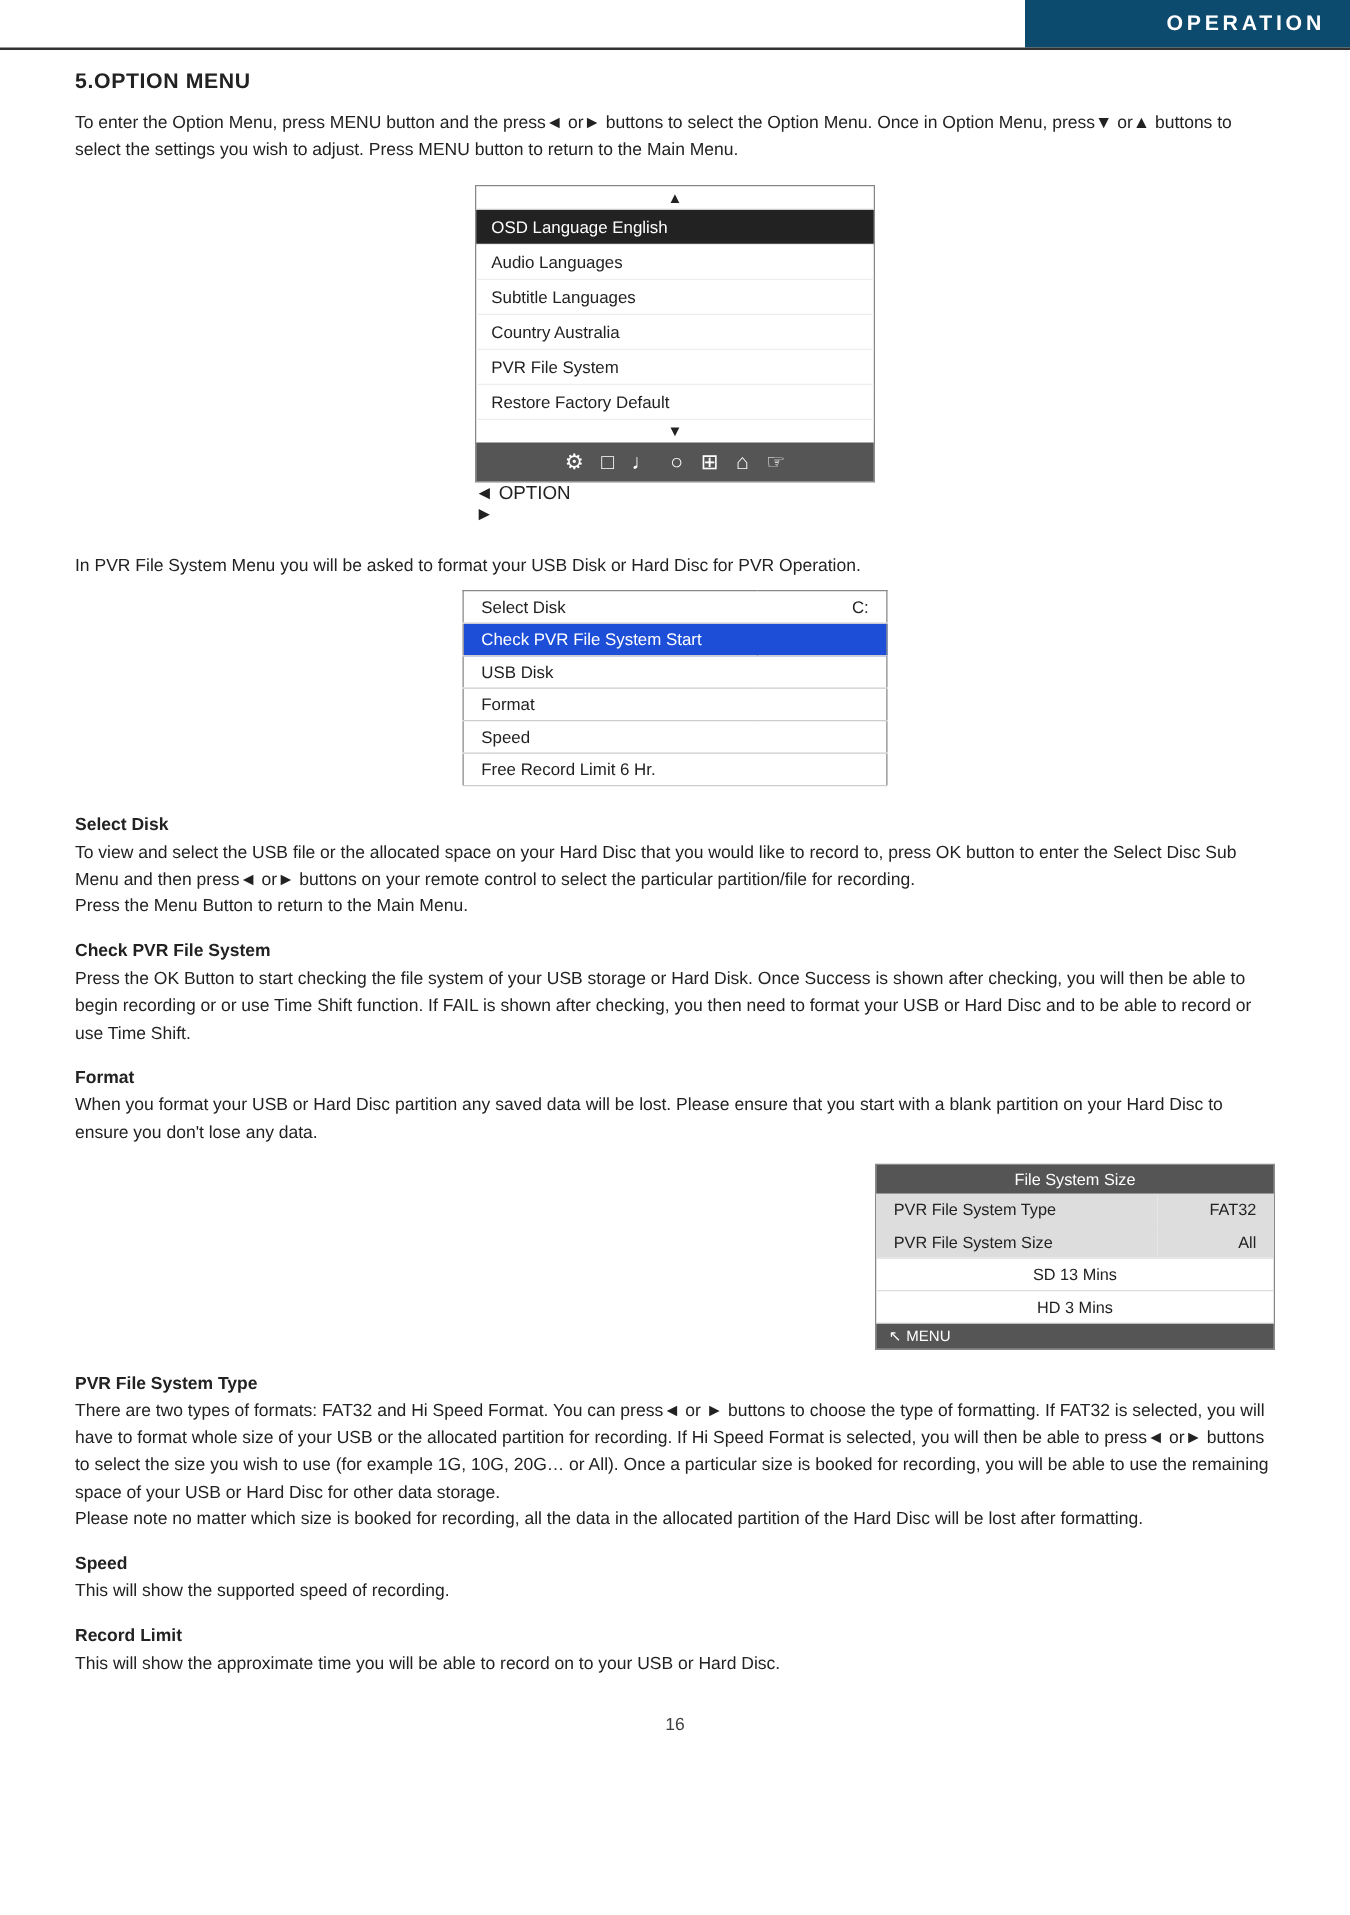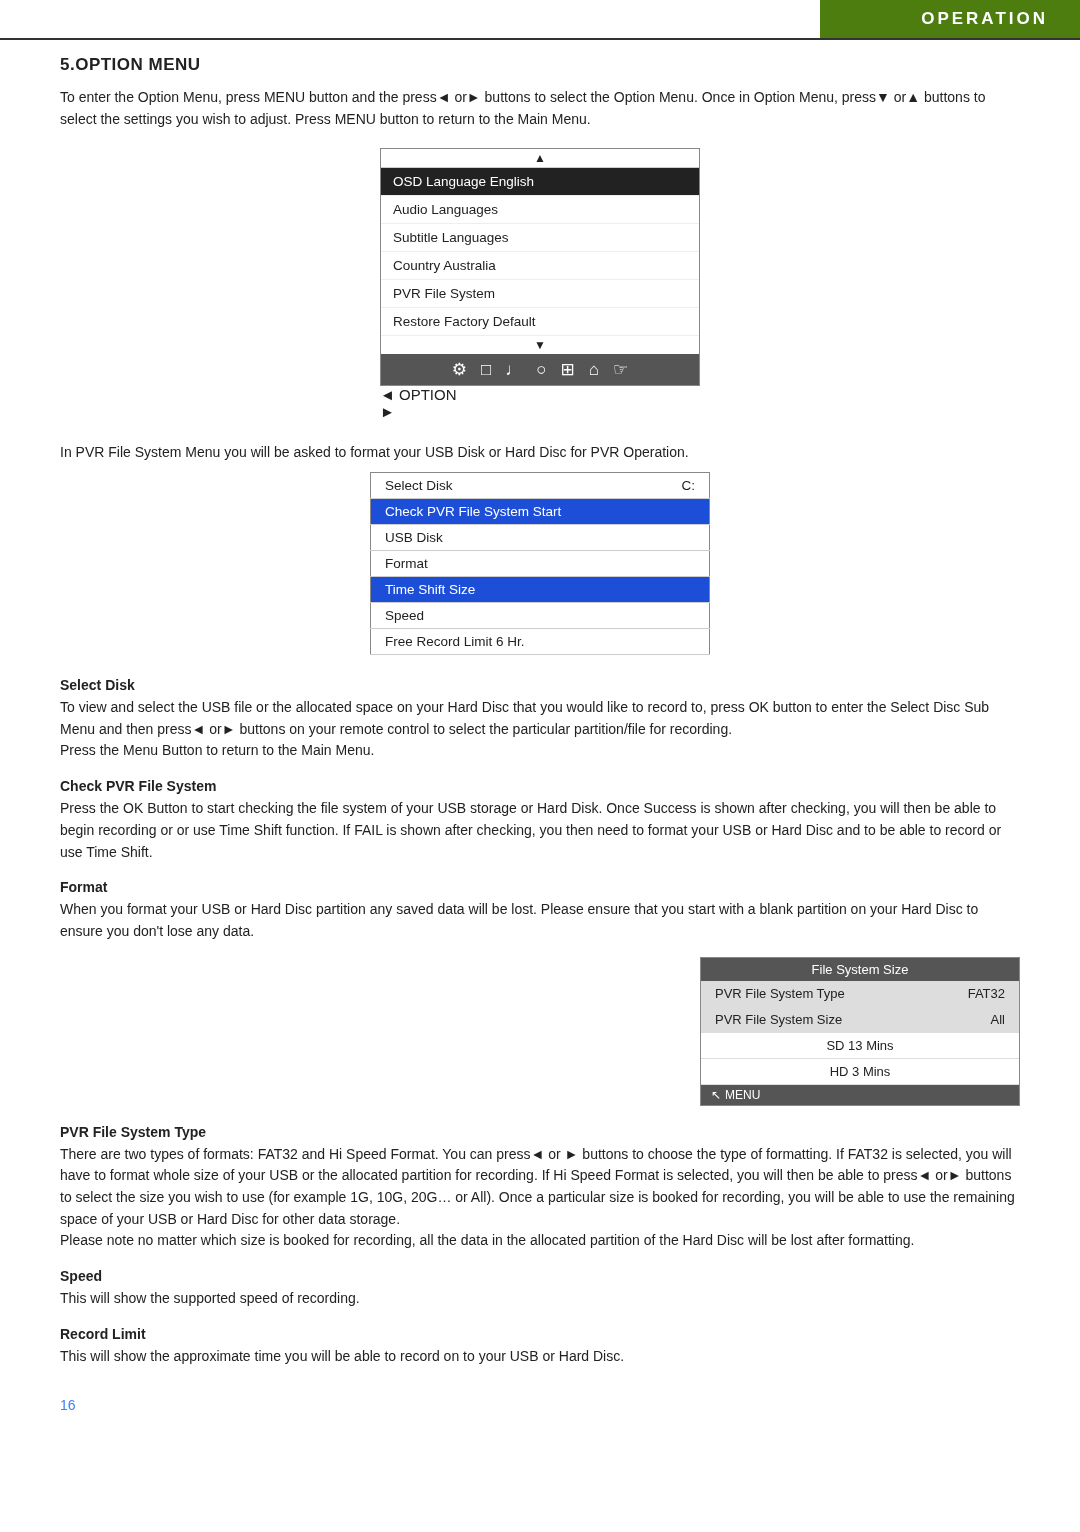--- a/index.html
+++ b/index.html
@@ -12,25 +12,25 @@
       color: #222;
       position: relative;
     }
 
     
     .header-bar {
       position: absolute;
       top: 0; right: 0;
       width: 260px;
       height: 38px;
-      background: #4d7c0f;
+      background: #0c4a6e;
       display: flex;
       align-items: center;
       justify-content: flex-end;
-      padding-right: 32px;
+      padding-right: 20px;
     }
     .header-bar span {
       color: #fff;
       font-size: 17px;
       letter-spacing: 3px;
       font-weight: bold;
     }
 
     
     .content {
@@ -181,24 +181,24 @@
       color: #fff;
       font-size: 12px;
       padding: 3px 10px;
       display: flex;
       align-items: center;
       gap: 4px;
     }
 
     
     .page-number {
-      text-align: left;
+      text-align: center;
       font-size: 14px;
       margin-top: 30px;
-      color: #3b82f6;
+      color: #404040;
     }
 
     
     .header-divider {
       border: none;
       border-top: 2.5px solid #333;
       margin: 0 0 0 0;
       position: absolute;
       top: 38px;
       left: 0;
@@ -258,23 +258,20 @@
       </tr>
       <tr class="highlighted">
         <td colspan="2">Check PVR File System Start</td>
       </tr>
       <tr>
         <td colspan="2">USB Disk</td>
       </tr>
       <tr>
         <td colspan="2">Format</td>
       </tr>
-      <tr class="highlighted">
-        <td colspan="2">Time Shift Size</td>
-      </tr>
       <tr>
         <td colspan="2">Speed</td>
       </tr>
       <tr>
         <td colspan="2">Free Record Limit 6 Hr.</td>
       </tr>
     </tbody>
       </table>
   </div>
 

